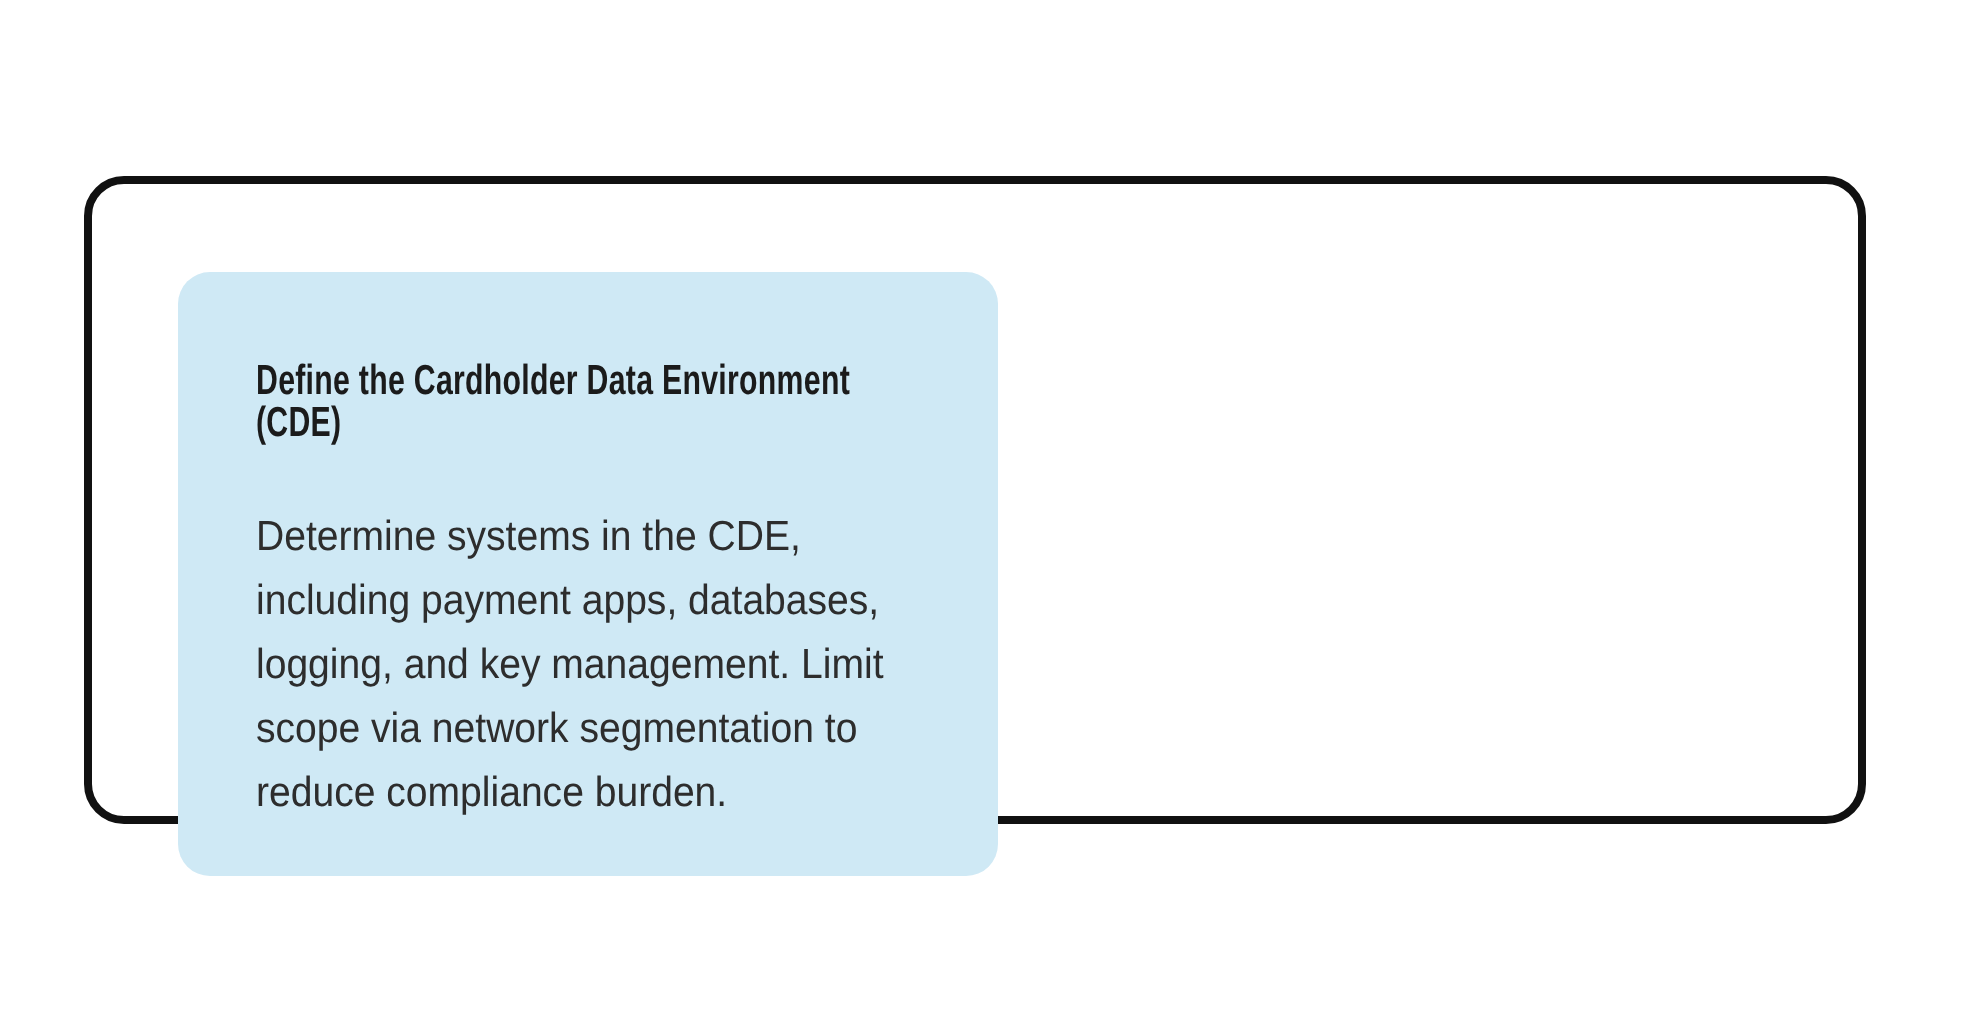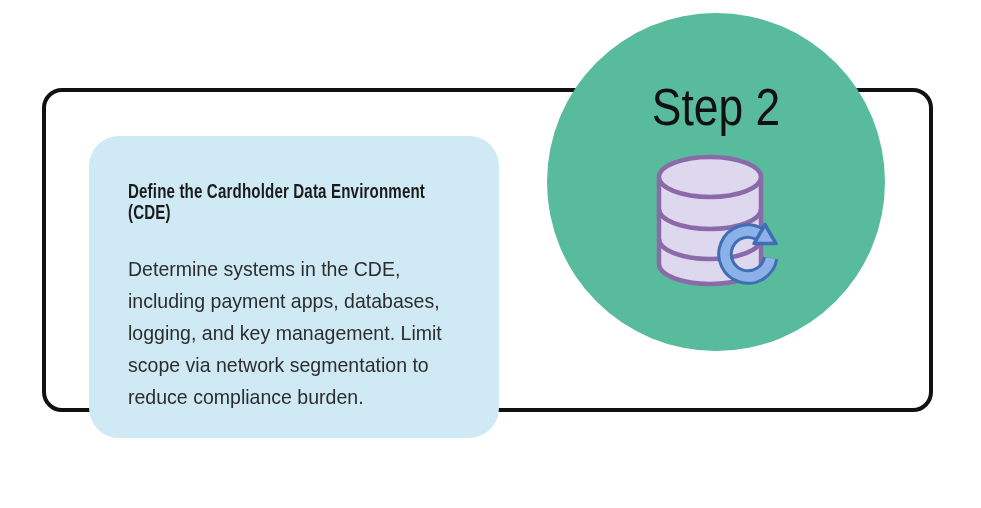--- a/index.html
+++ b/index.html
@@ -22,21 +22,21 @@
 
   
   .frame{
     position:absolute;left:42px;top:88px;width:891px;height:324px;
     border:4px solid var(--c-frame_border);border-radius:20px;background:transparent;
   }
 
   
   .card{
     position:absolute;left:89px;top:136px;width:410px;height:302px;
-    background:var(--c-card_fill);border-radius:30px;z-index:2;
+    background:var(--c-card_fill);border-radius:16px;z-index:2;
     padding:44px 46px 0 39px;
   }
   .card-title{
     color:var(--c-title_text);font-weight:bold;font-size:21px;line-height:21px;
     white-space:pre-line;transform:scaleX(0.72);transform-origin:0 0;width:420px;
     letter-spacing:0.2px;
   }
   .card-body{
     margin-top:31px;color:var(--c-body_text);font-size:21px;line-height:32px;
     white-space:pre;transform:scaleX(0.93);transform-origin:0 0;width:360px;
@@ -70,33 +70,14 @@
   <div class="card">
     <div class="card-title">Define the Cardholder Data Environment
 (CDE)</div>
     <div class="card-body">Determine systems in the CDE,
 including payment apps, databases,
 logging, and key management. Limit
 scope via network segmentation to
 reduce compliance burden.</div>
   </div>
 
-  <div class="circle">
-    <div class="step-label">Step 2</div>
-
-    <svg class="step-icon" width="140" height="150" viewBox="0 0 140 150" aria-hidden="true">
-
-      <path class="db-shape" d="M9,26 V113 A51,20 0 0 0 111,113 V26"></path>
-
-      <path class="db-line" d="M9,58 A51,20 0 0 0 111,58"></path>
-      <path class="db-line" d="M9,88 A51,20 0 0 0 111,88"></path>
-
-      <ellipse class="db-shape" cx="60" cy="26" rx="51" ry="20"></ellipse>
-
-      <g>
-        <path class="rf-dark" d="M120.65,107 A23,23 0 1 1 109.5,83.1"></path>
-        <path class="rf-light" d="M120.65,107 A23,23 0 1 1 109.5,83.1"></path>
-        <polygon class="rf-head" points="104,92.6 115,73.6 126,92.6"></polygon>
-      </g>
-    </svg>
-  </div>
 
 </div>
 
 </body></html>

